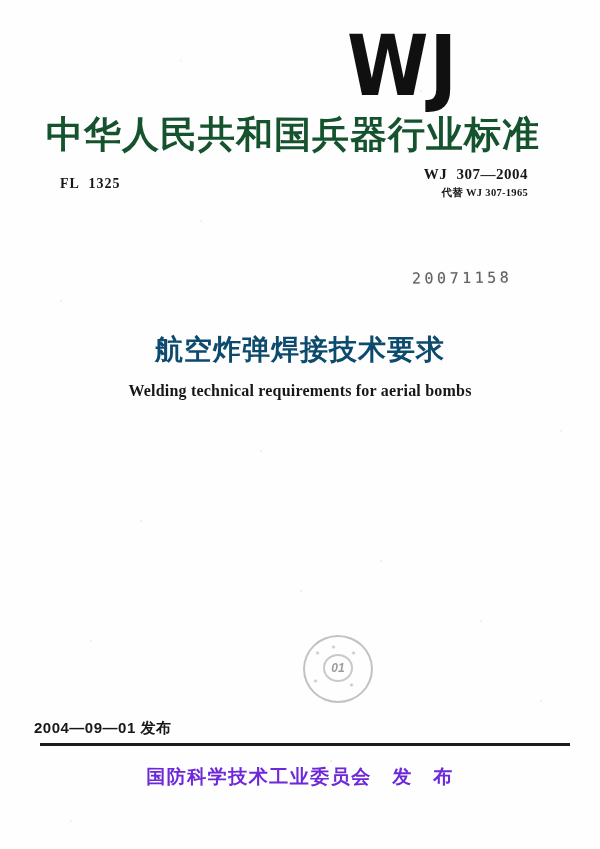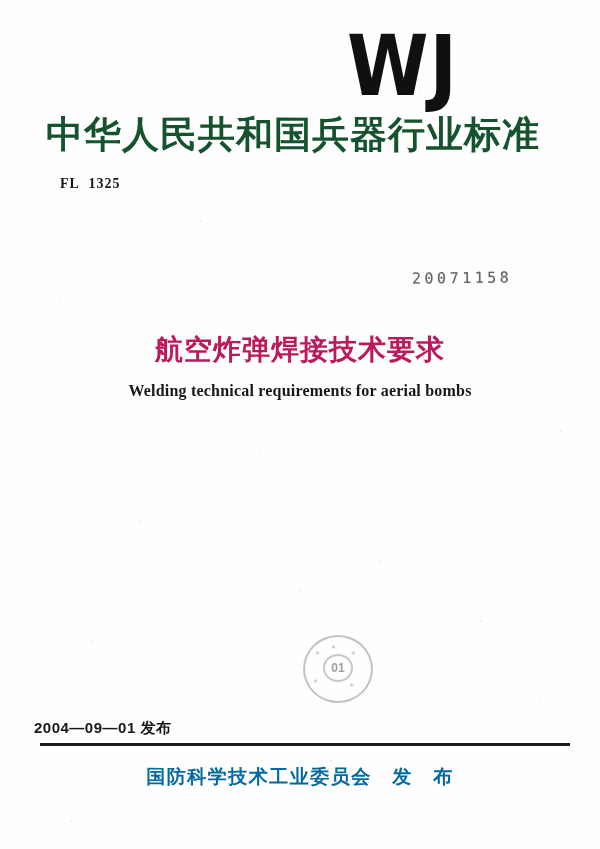--- a/index.html
+++ b/index.html
@@ -112,21 +112,21 @@
 
   .doc-title-cn {
     position: absolute;
     top: 331px;
     left: 0;
     width: 100%;
     text-align: center;
     font-size: 28px;
     font-weight: bold;
     letter-spacing: 1px;
-    color: #be185d;
+    color: #0c4a6e;
   }
 
   .doc-title-en {
     position: absolute;
     top: 382px;
     left: 0;
     width: 100%;
     text-align: center;
     font-family: "Liberation Serif", serif;
     font-weight: bold;
@@ -151,20 +151,21 @@
     width: 26px;
     height: 24px;
     border: 2px solid rgba(130,130,130,0.5);
     border-radius: 50%;
     display: flex;
     align-items: center;
     justify-content: center;
     font-size: 12px;
     font-weight: bold;
     color: rgba(110,110,110,0.8);
+    font-style: italic;
   }
   .seal-mark {
     position: absolute;
     width: 5px; height: 4px;
     border-radius: 50%;
     background: radial-gradient(circle, rgba(110,110,110,0.55) 0%, rgba(110,110,110,0) 75%);
   }
   .seal-mark.m1 { top: 8px;  left: 26px; }
   .seal-mark.m2 { top: 14px; left: 10px; }
   .seal-mark.m3 { top: 14px; left: 46px; }
@@ -198,36 +199,40 @@
   }
   .issuer {
     position: absolute;
     top: 764px;
     left: 0;
     width: 100%;
     text-align: center;
     font-size: 19px;
     font-weight: bold;
     letter-spacing: 1.5px;
-    color: #0369a1;
+    color: #6d28d9;
   }
 </style>
 </head>
 <body>
 
 <div class="page">
 
   <div class="speckles"></div>
 
   <div class="wj-logo">WJ</div>
 
   <div class="cn-standard-title">中华人民共和国兵器行业标准</div>
 
   <div class="fl-number">FL 1325</div>
 
+  <div class="std-number-block">
+    <div class="std-number">WJ 307—2004</div>
+    <div class="replaces">代替 WJ 307-1965</div>
+  </div>
 
   <div class="stamp-number">20071158</div>
 
   <div class="doc-title-cn">航空炸弹焊接技术要求</div>
 
   <div class="doc-title-en">Welding technical requirements for aerial bombs</div>
 
   <div class="seal">
     <span class="seal-mark m1"></span>
     <span class="seal-mark m2"></span>

